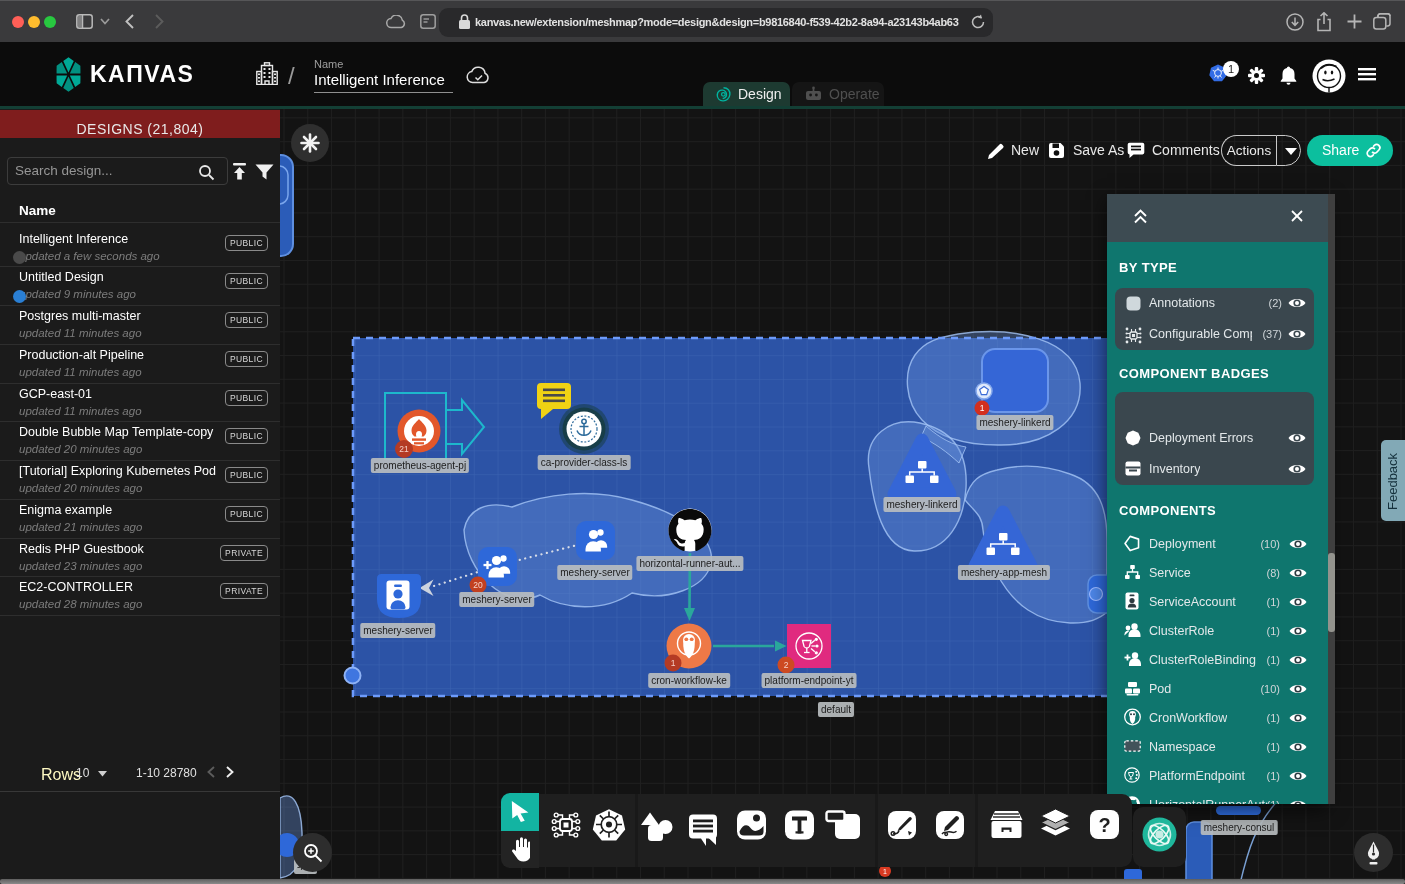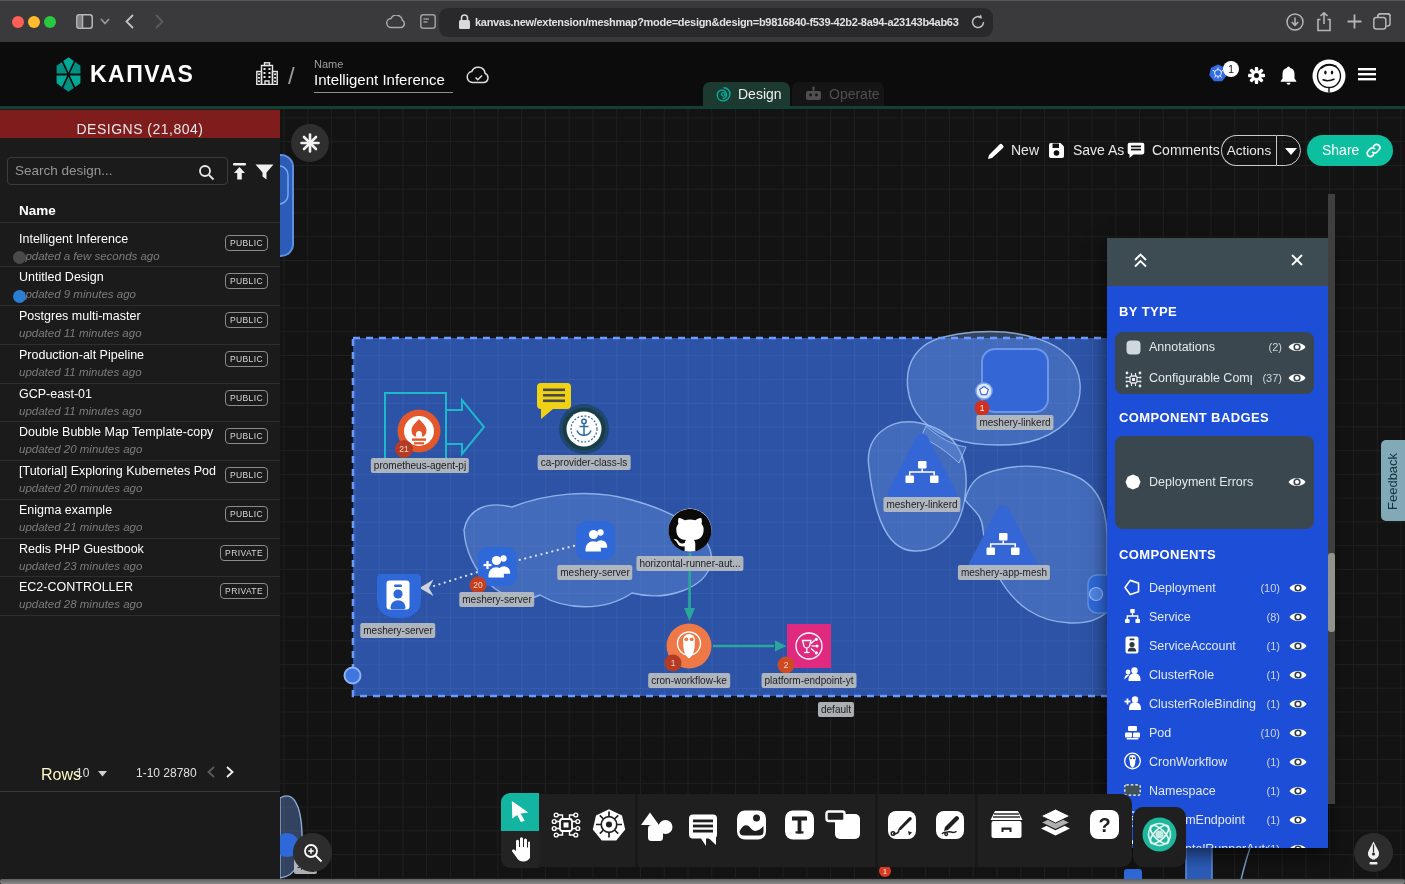--- a/index.html
+++ b/index.html
@@ -32,21 +32,21 @@
 #canvas{position:absolute;left:280px;top:109px;width:1125px;height:775px;background-color:#131313;
 background-image:linear-gradient(#1f1f1f 1px,transparent 1px),linear-gradient(90deg,#1f1f1f 1px,transparent 1px);
 background-size:23.78px 23.78px;background-position:3.53px 8.38px;}
 .lbl{position:absolute;background:rgba(185,189,191,.92);color:#1d1d1d;font-size:10px;line-height:15px;padding:0 3px;border-radius:2px;white-space:nowrap;transform:translateX(-50%);}
 
 .act{position:absolute;top:142px;color:#e8e8e8;font-size:14px;}
 #btnactions{position:absolute;left:1221px;top:135px;width:55px;height:31px;border:1px solid #c9c9c9;border-radius:16px 0 0 16px;border-right:none;color:#ececec;font-size:13.5px;text-align:center;line-height:29px;}
 #btnactions2{position:absolute;left:1276px;top:135px;width:25px;height:31px;border:1px solid #c9c9c9;border-radius:0 16px 16px 0;}
 #btnshare{position:absolute;left:1307px;top:135px;width:86px;height:31px;background:#0cbf9e;border-radius:16px;color:#fff;font-size:14px;line-height:31px;}
 
-#panel{position:absolute;left:1107px;top:194px;width:221px;height:610px;background:#1d4ed8;box-shadow:0 6px 18px rgba(0,0,0,.6);overflow:hidden;margin-top:44px;}
+#panel{position:absolute;left:1107px;top:194px;width:221px;height:610px;background:#0f766e;box-shadow:0 6px 18px rgba(0,0,0,.6);overflow:hidden;}
 #panelhdr{position:absolute;left:0;top:0;width:221px;height:48px;background:#3d4b52;}
 .ph{color:#fff;font-size:13px;font-weight:bold;letter-spacing:.4px;position:absolute;left:12px;}
 .pcard{position:absolute;left:8px;width:199px;background:#3a474e;border-radius:8px;}
 .prow{position:absolute;left:0;width:199px;height:31px;}
 .prow .t{position:absolute;left:34px;top:8px;color:#e3e8ea;font-size:12.5px;white-space:nowrap;max-width:121px;overflow:hidden;}
 .prow .c{position:absolute;right:32px;top:9px;color:#cfd5d8;font-size:11px;}
 .lrow{position:absolute;left:8px;width:205px;height:29px;}
 .lrow .t{position:absolute;left:34px;top:7px;color:#e3e8ea;font-size:12.5px;white-space:nowrap;max-width:118px;overflow:hidden;}
 .lrow .c{position:absolute;right:40px;top:8px;color:#cfd5d8;font-size:11px;}
 #pscroll{position:absolute;left:1328px;top:194px;width:7px;height:610px;background:#3f3f3f;}
@@ -624,20 +624,33 @@
           <path d="M8 0.5 L13.3 2.7 L15.5 8 L13.3 13.3 L8 15.5 L2.7 13.3 L0.5 8 L2.7 2.7 Z" fill="#fff"></path>
         </svg>
       <div class="t">Deployment Errors</div>
       <svg class="eye ico" style="left:173px;top:8px" width="18" height="14" viewBox="0 0 18 14">
           <path d="M0.5 7 C3.5 1.8 14.5 1.8 17.5 7 C14.5 12.2 3.5 12.2 0.5 7 Z" fill="#fff"></path>
           <circle cx="9" c7="7" r="3.6" fill="#3a474e"></circle>
           <circle cx="9" cy="7" r="3.6" fill="#3a474e"></circle>
           <circle cx="9" cy="7" r="2" fill="#fff"></circle>
         </svg>
     </div>
+    <div class="prow" style="top:62px">
+      <svg class="ico" style="left:10px;top:7px" width="16" height="15" viewBox="0 0 16 15">
+          <rect x="0.5" y="0.5" width="15" height="14" rx="2" fill="#fff"></rect>
+          <rect x="0.5" y="5.5" width="15" height="2" fill="#3a474e"></rect>
+          <rect x="4" y="8.5" width="8" height="2" fill="#3a474e"></rect>
+        </svg>
+      <div class="t">Inventory</div>
+      <svg class="eye ico" style="left:173px;top:8px" width="18" height="14" viewBox="0 0 18 14">
+          <path d="M0.5 7 C3.5 1.8 14.5 1.8 17.5 7 C14.5 12.2 3.5 12.2 0.5 7 Z" fill="#fff"></path>
+          <circle cx="9" cy="7" r="3.6" fill="#3a474e"></circle>
+          <circle cx="9" cy="7" r="2" fill="#fff"></circle>
+        </svg>
+    </div>
   </div>
   <div class="ph" style="top:309px">COMPONENTS</div>
   <div class="lrow" style="top:335.5px">
     <svg class="ico" style="left:9px;top:5px" width="17" height="17" viewBox="0 0 17 17">
         <path d="M8.5 1 L15.6 6.2 L12.9 14.5 H4.1 L1.4 6.2 Z" fill="none" stroke="#fff" stroke-width="1.6" stroke-linejoin="round" transform="rotate(-18 8.5 8.5)"></path>
       </svg>
     <div class="t">Deployment</div>
       <div class="c">(10)</div>
     <svg class="eye ico" style="left:174px;top:7px" width="18" height="14" viewBox="0 0 18 14">
         <path d="M0.5 7 C3.5 1.8 14.5 1.8 17.5 7 C14.5 12.2 3.5 12.2 0.5 7 Z" fill="#fff"></path>

